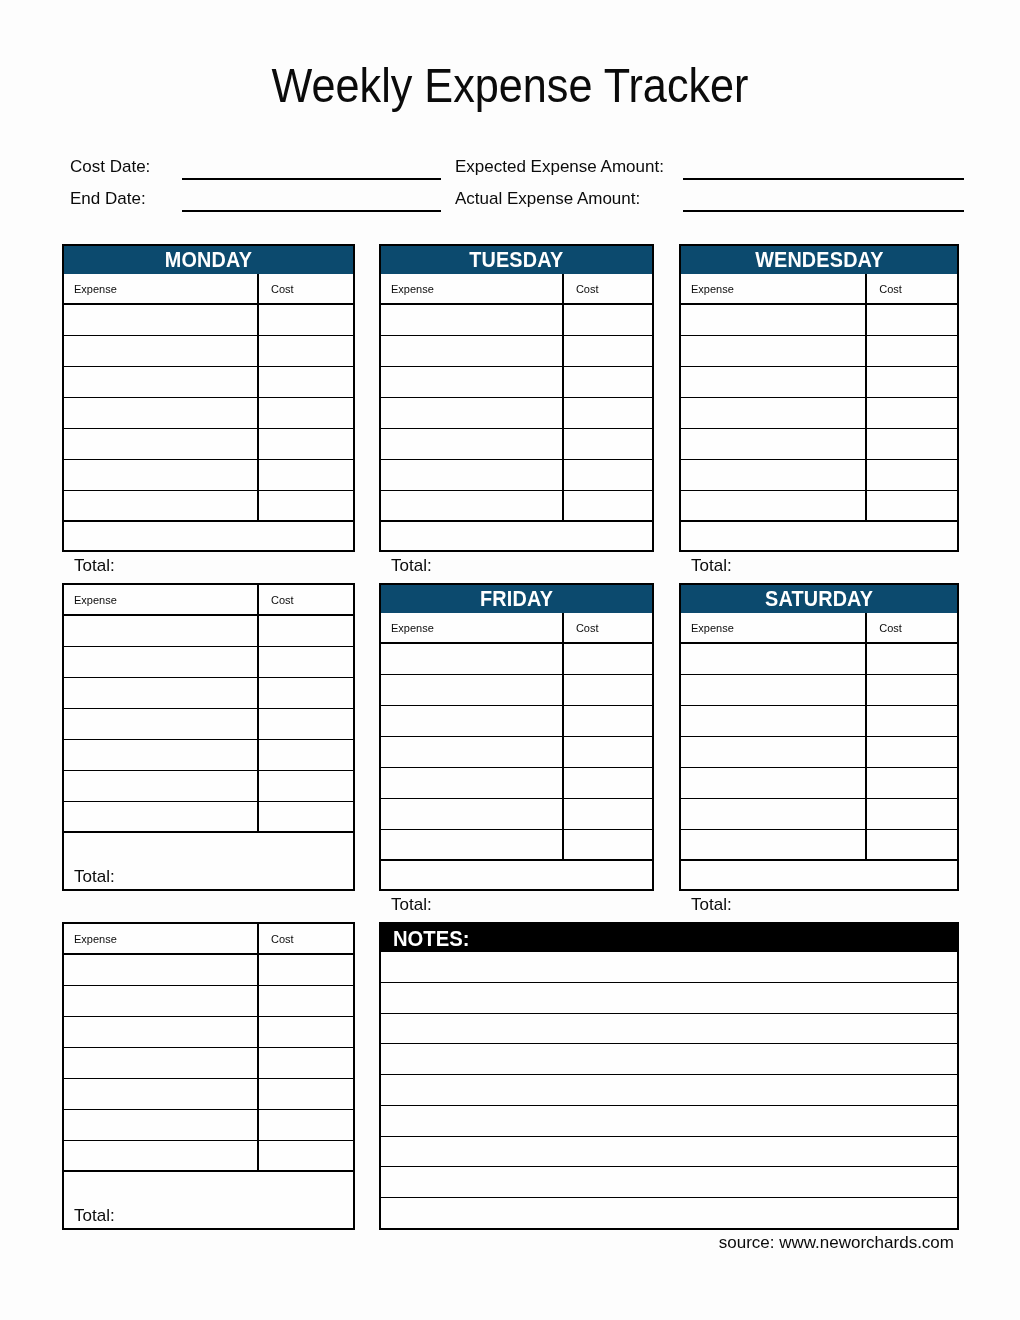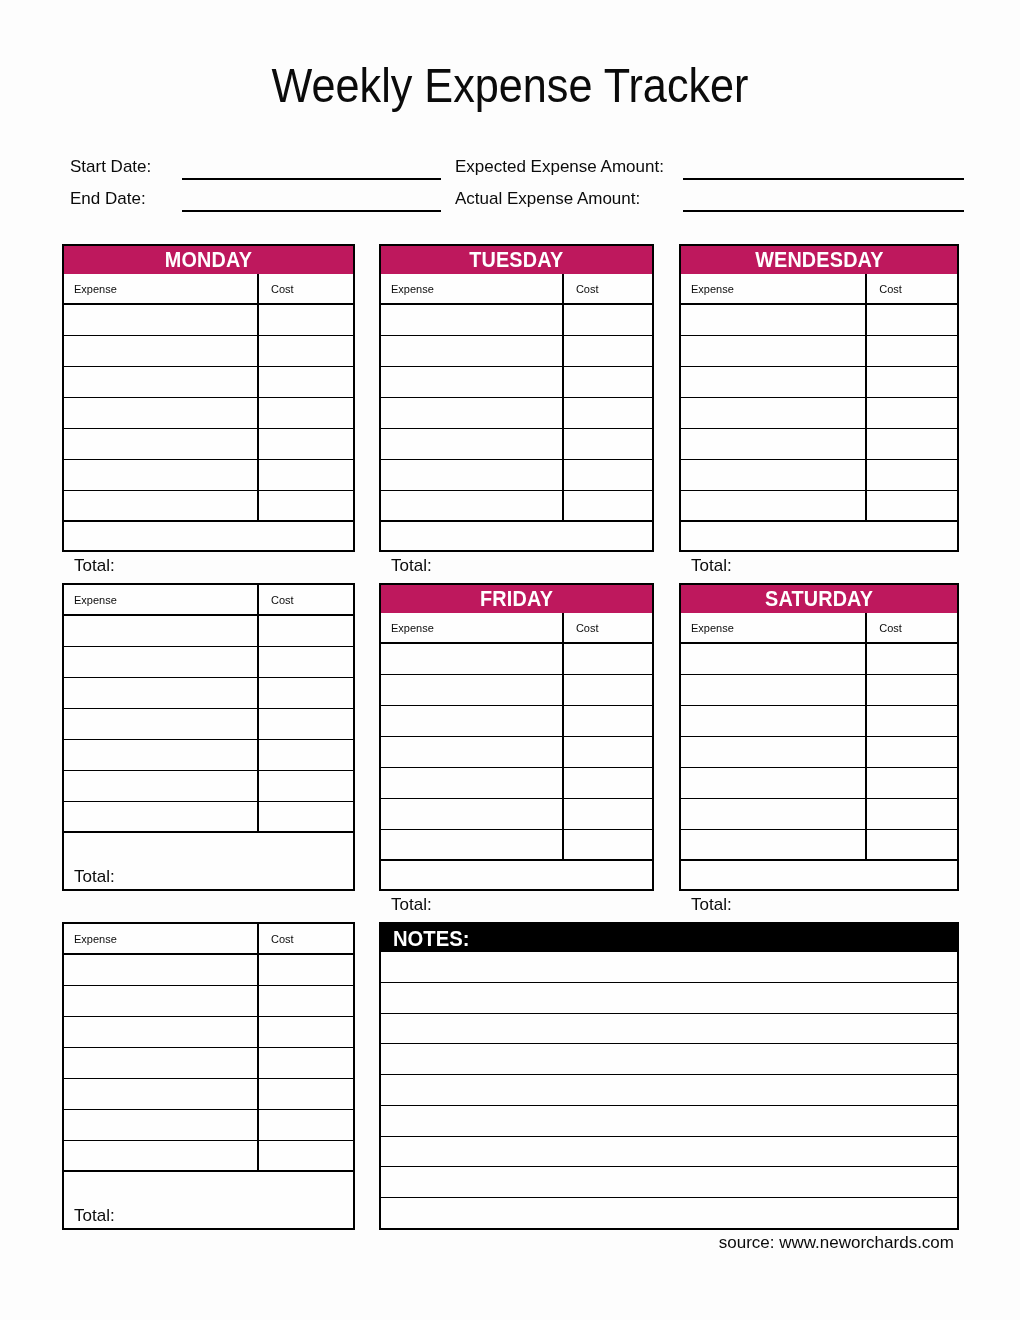--- a/index.html
+++ b/index.html
@@ -37,21 +37,21 @@
   }
   .pos-monday    { left:62px;  top:244px; width:293px; }
   .pos-tuesday   { left:379px; top:244px; width:275px; }
   .pos-wendesday { left:679px; top:244px; width:280px; }
   .pos-thursday  { left:62px;  top:583px; width:293px; }
   .pos-friday    { left:379px; top:583px; width:275px; }
   .pos-saturday  { left:679px; top:583px; width:280px; }
   .pos-sunday    { left:62px;  top:922px; width:293px; }
 
   .day-header {
-    height:28px; background:#be185d; color:#fff;
+    height:28px; background:#0c4a6e; color:#fff;
     display:flex; align-items:center; justify-content:center;
     font-size:22px; font-weight:700; letter-spacing:0.2px; white-space:nowrap;
   }
   .cols-row {
     display:flex; height:31px; box-sizing:border-box;
     border-bottom:2px solid #000; font-size:11px;
   }
   .exp-col {
     width:67.5%; box-sizing:border-box; border-right:2px solid #000;
     display:flex; align-items:center; padding-left:10px;
@@ -84,21 +84,21 @@
   
   .source-note { position:absolute; top:1233px; right:66px; font-size:17px; white-space:nowrap; }
 </style>
 </head>
 <body>
 
 <div class="page">
 
   <div class="page-title"><span class="cond">Weekly Expense Tracker</span></div>
 
-  <span class="field-label lbl-start">Start Date:</span>
+  <span class="field-label lbl-start">Cost Date:</span>
   <div class="fill-line line-start"></div>
 
   <span class="field-label lbl-end">End Date:</span>
   <div class="fill-line line-end"></div>
 
   <span class="field-label lbl-expected">Expected Expense Amount:</span>
   <div class="fill-line line-expected"></div>
 
   <span class="field-label lbl-actual">Actual Expense Amount:</span>
   <div class="fill-line line-actual"></div>

